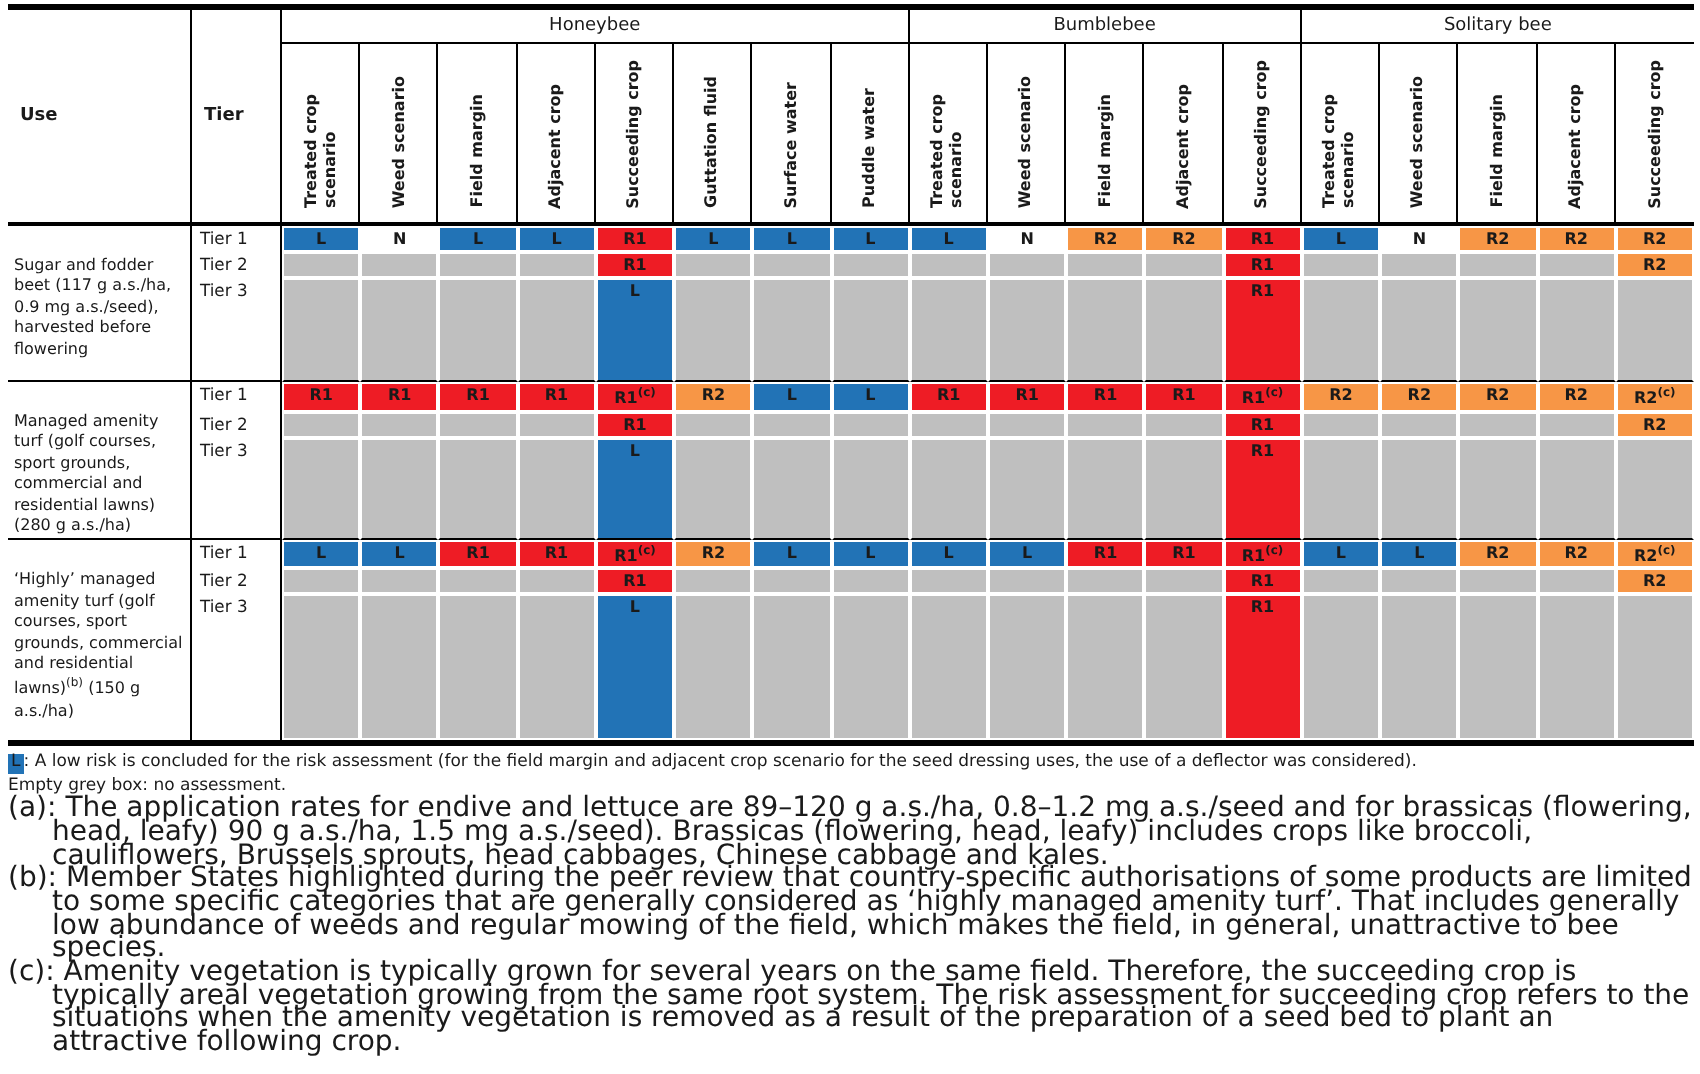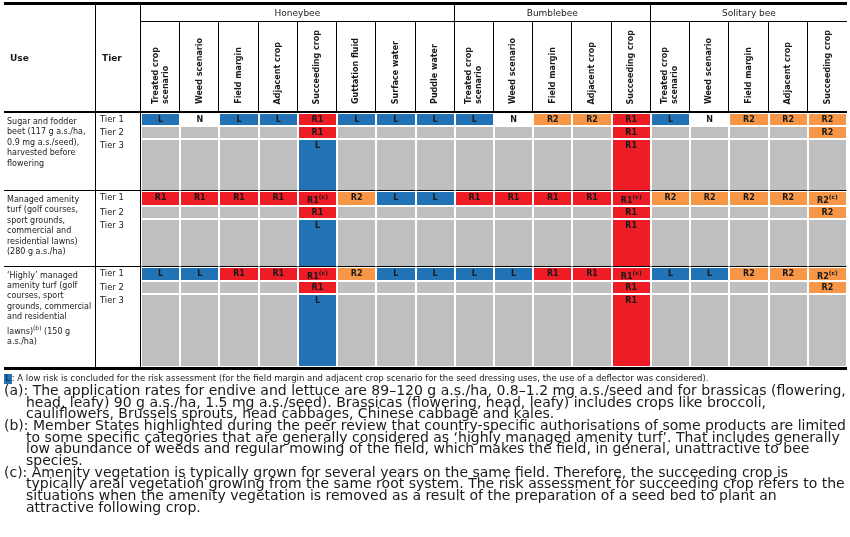--- a/index.html
+++ b/index.html
@@ -45,21 +45,21 @@
   }
 
   
   tr.tn { height: 13px; }
   tr.t3.g1 { height: 52px; }
   tr.t3.g2 { height: 48px; }
   tr.t3.g3 { height: 73px; }
   td.use {
     background: #fff; border-right: 1px solid #000;
     font-size: 8px; line-height: 10.4px; vertical-align: top;
-    padding: 4px 2px 1px 3px;
+    padding: 15px 2px 1px 3px;
   }
   td.use sup { font-size: 6px; }
   td.tierlbl {
     background: #fff; border-right: 1px solid #000;
     font-size: 8.4px; vertical-align: top; padding: 1px 0 0 4px;
     white-space: nowrap;
   }
   td.cell {
     border: 1px solid #fff;
     vertical-align: top; text-align: center;
@@ -326,19 +326,20 @@
           <td class="cell" style="background-color: rgb(191, 191, 191);"></td>
           <td class="cell" style="background-color: rgb(191, 191, 191);"></td>
           <td class="cell" style="background-color: rgb(191, 191, 191);"></td>
           <td class="cell" style="background-color: rgb(191, 191, 191);"></td>
           <td class="cell" style="background-color: rgb(191, 191, 191);"></td>
         </tr>
       </tbody>
     </table>
   <div class="legend">
       <div class="legend-row"><span class="chip" style="background-color: rgb(34, 115, 182);">L</span>: <span>A low risk is concluded for the risk assessment (for the field margin and adjacent crop scenario for the seed dressing uses, the use of a deflector was considered).</span></div>
+      <div class="legend-row"><span>Empty grey box: no assessment.</span></div>
     </div>
   <div class="footnotes">
       <div class="footnote"><span class="fn-label">(a):</span> <span>The application rates for endive and lettuce are 89–120 g a.s./ha, 0.8–1.2 mg a.s./seed and for brassicas (flowering, head, leafy) 90 g a.s./ha, 1.5 mg a.s./seed). Brassicas (flowering, head, leafy) includes crops like broccoli, cauliflowers, Brussels sprouts, head cabbages, Chinese cabbage and kales.</span></div>
       <div class="footnote"><span class="fn-label">(b):</span> <span>Member States highlighted during the peer review that country-specific authorisations of some products are limited to some specific categories that are generally considered as ‘highly managed amenity turf’. That includes generally low abundance of weeds and regular mowing of the field, which makes the field, in general, unattractive to bee species.</span></div>
       <div class="footnote"><span class="fn-label">(c):</span> <span>Amenity vegetation is typically grown for several years on the same field. Therefore, the succeeding crop is typically areal vegetation growing from the same root system. The risk assessment for succeeding crop refers to the situations when the amenity vegetation is removed as a result of the preparation of a seed bed to plant an attractive following crop.</span></div>
     </div>
 </div>
 
 </body></html>

